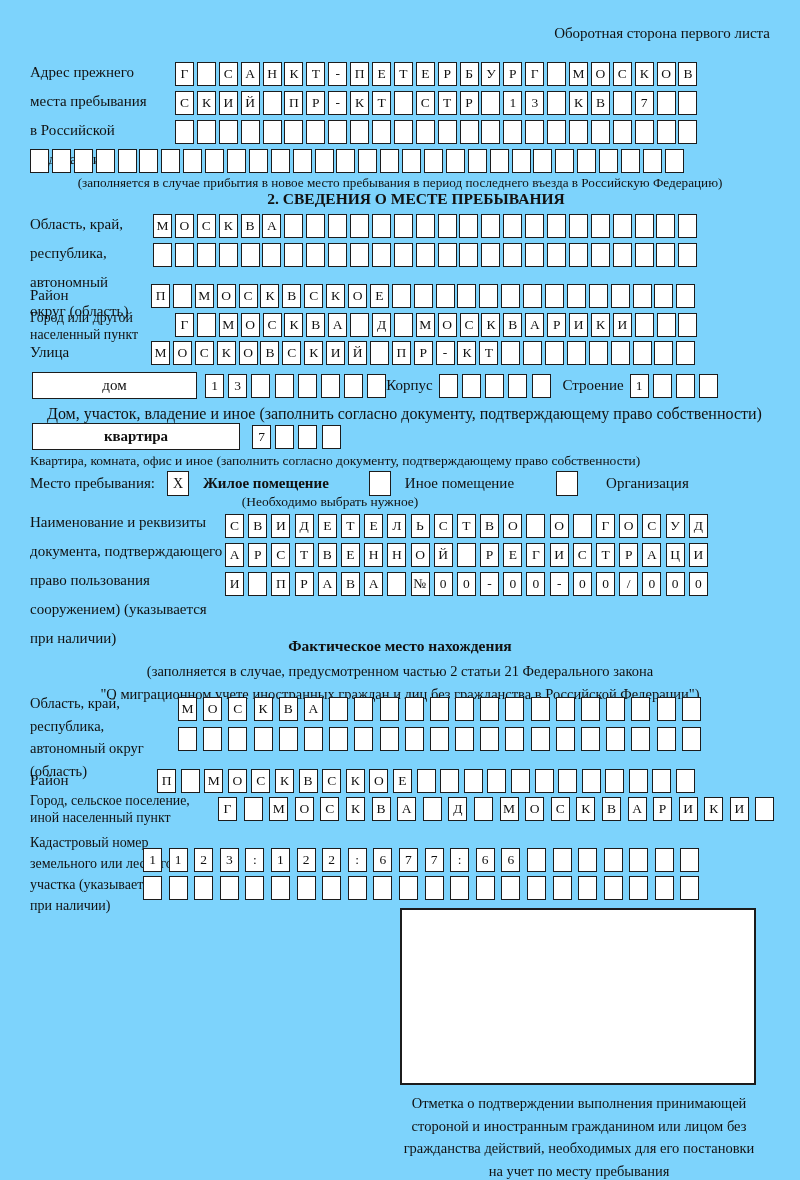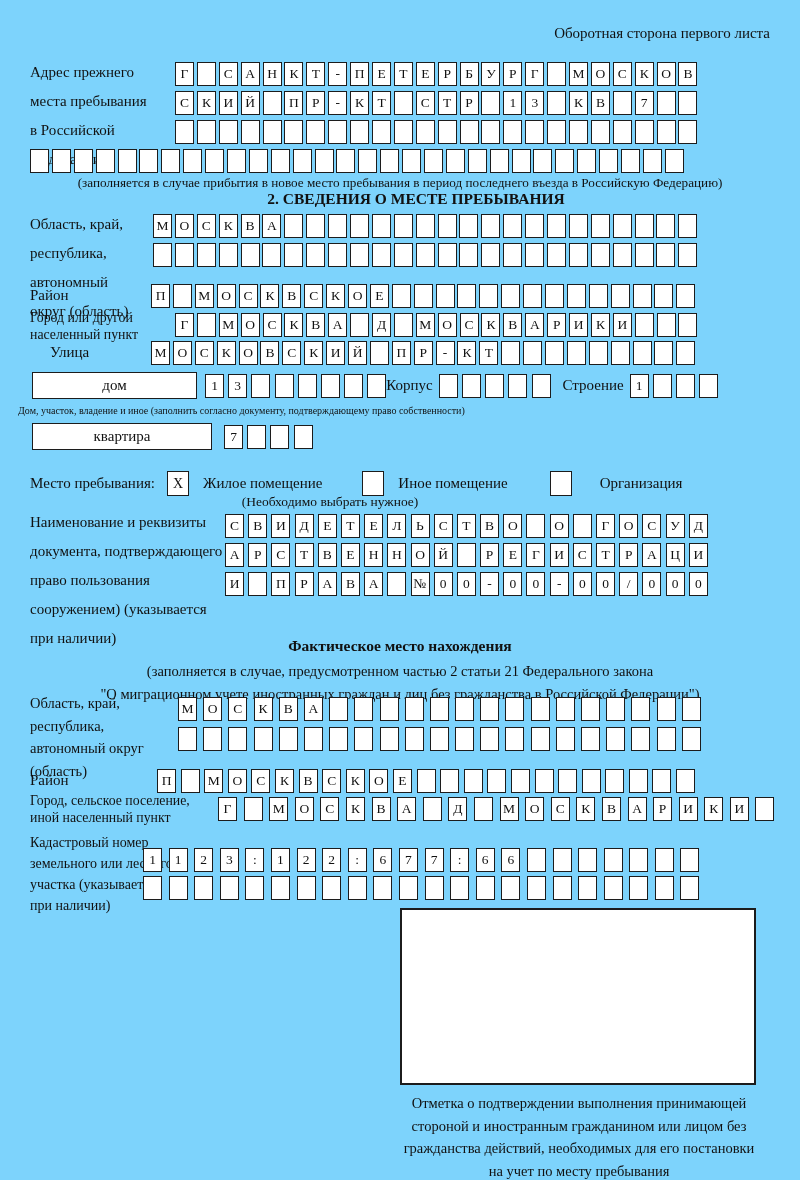--- a/index.html
+++ b/index.html
@@ -279,21 +279,21 @@
       <span class="cell">А</span>
       <span class="cell">Р</span>
       <span class="cell">И</span>
       <span class="cell">К</span>
       <span class="cell">И</span>
       <span class="cell"></span>
       <span class="cell"></span>
       <span class="cell"></span>
     </div>
 
-  <div class="abs txt" style="top:344px; left:30px;margin-left:20px;">Улица</div>
+  <div class="abs txt" style="top:344px; left:30px;">Улица</div>
   <div class="abs cells" style="top:341px; left:151px;">
       <span class="cell">М</span>
       <span class="cell">О</span>
       <span class="cell">С</span>
       <span class="cell">К</span>
       <span class="cell">О</span>
       <span class="cell">В</span>
       <span class="cell">С</span>
       <span class="cell">К</span>
       <span class="cell">И</span>
@@ -336,36 +336,37 @@
         <span class="cell"></span>
       </div>
     <div class="lbl" style="margin-left:12px;">Строение</div>
     <div class="cells p26" style="margin-left:6px;">
         <span class="cell">1</span>
         <span class="cell"></span>
         <span class="cell"></span>
         <span class="cell"></span>
       </div>
   </div>
-  <div class="abs" style="top:405px; left:18px; font-size:10px;">Дом, участок, владение и иное (заполнить согласно документу, подтверждающему право собственности)</div>
+  <div class="abs" style="top:405px; left:47px; font-size:16px;">Дом, участок, владение и иное (заполнить согласно документу, подтверждающему право собственности)</div>
 
   <div class="abs hrow" style="top:423px; left:32px;">
-    <div class="wide-box" style="width:180px;">квартира</div>
+    <div class="wide-box" style="width:208px;font-weight:bold;">квартира</div>
     <div class="cells p26" style="margin-left:12px;">
         <span class="cell">7</span>
         <span class="cell"></span>
         <span class="cell"></span>
         <span class="cell"></span>
       </div>
   </div>
+  <div class="abs" style="top:453px; left:30px; font-size:13.5px;">Квартира, комната, офис и иное (заполнить согласно документу, подтверждающему право собственности)</div>
 
   <div class="abs hrow" style="top:471px; left:30px;">
     <div class="lbl">Место пребывания:</div>
     <div class="chk" style="margin-left:12px;">X</div>
-    <div class="lbl" style="margin-left:14px;">Жилое помещение</div>
+    <div class="lbl" style="margin-left:14px;font-weight:bold;">Жилое помещение</div>
     <div class="chk" style="margin-left:40px;"></div>
     <div class="lbl" style="margin-left:14px;">Иное помещение</div>
     <div class="chk" style="margin-left:42px;"></div>
     <div class="lbl" style="margin-left:28px;">Организация</div>
   </div>
   <div class="abs center" style="top:494px; left:80px; width:500px; font-size:13.5px;">(Необходимо выбрать нужное)</div>
 
   <div class="abs lh29" style="top:508px; left:30px; width:200px;">
       <div>Наименование и реквизиты</div>
       <div>документа, подтверждающего</div>

